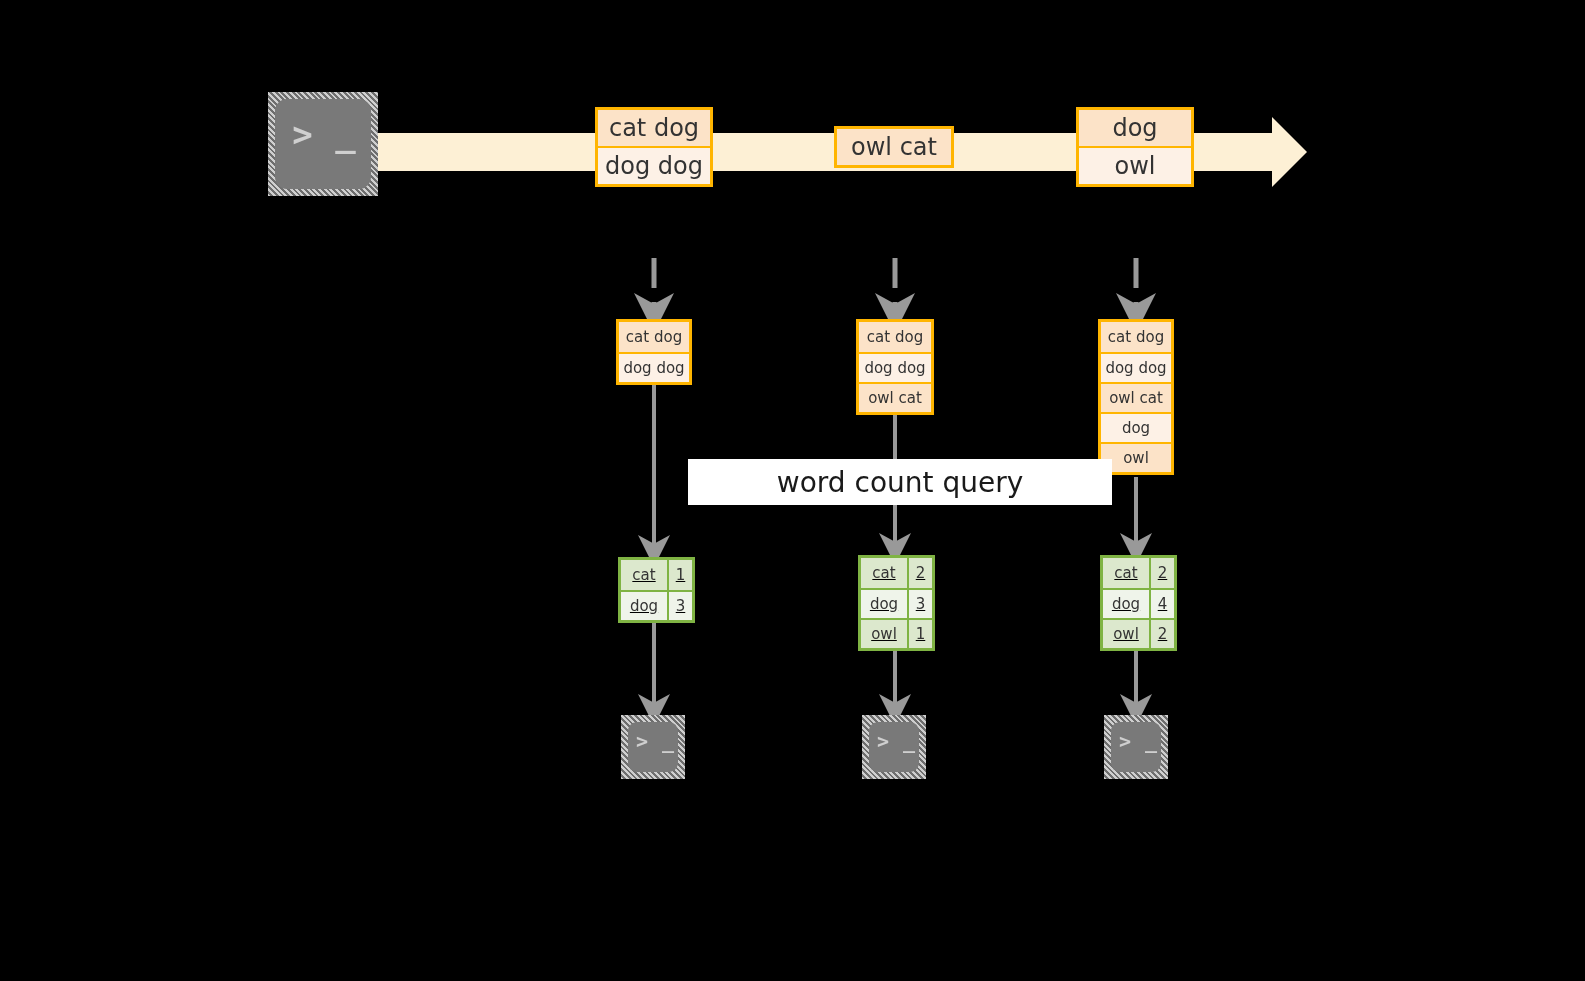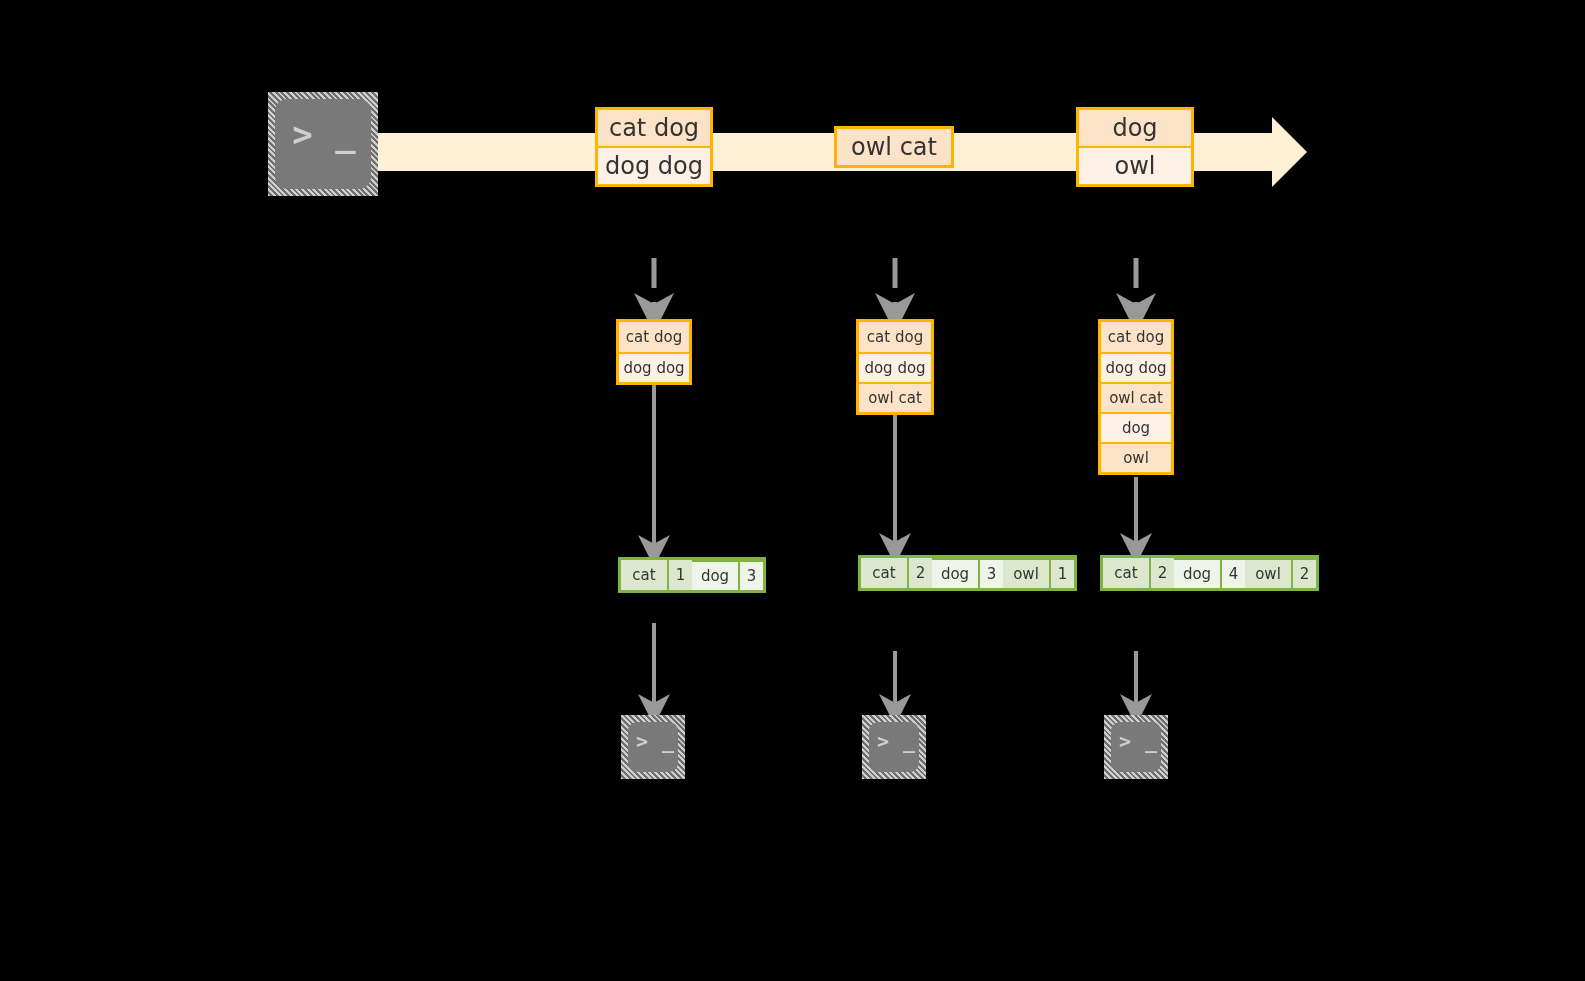--- a/index.html
+++ b/index.html
@@ -98,21 +98,22 @@
 
   #stack-1 { left: 616px; top: 319px; }
   #stack-2 { left: 856px; top: 319px; width: 78px; }
   #stack-3 { left: 1098px; top: 319px; }
 
   
   .result-table {
     position: absolute;
     border: 3px solid #7FB343;
     display: flex;
-    flex-direction: row;
+    flex-direction: column;
+    text-decoration: underline;
   }
   .result-table .trow {
     display: flex;
     height: 30px;
   }
   .result-table .trow + .trow { border-top: 2px solid #7FB343; }
   .result-table .cell {
     display: flex;
     align-items: center;
     justify-content: center;
@@ -222,20 +223,23 @@
   </div>
 
   <div class="stack-box" id="stack-3">
     <div class="row shade-a">cat dog</div>
     <div class="row shade-b">dog dog</div>
     <div class="row shade-a">owl cat</div>
     <div class="row shade-b">dog</div>
     <div class="row shade-a">owl</div>
   </div>
 
+  <div id="query-label">
+    <span>word count query</span>
+  </div>
 
   <div class="result-table" id="result-1">
     <div class="trow shade-a">
       <div class="cell word">cat</div>
       <div class="cell count">1</div>
     </div>
     <div class="trow shade-b">
       <div class="cell word">dog</div>
       <div class="cell count">3</div>
     </div>

